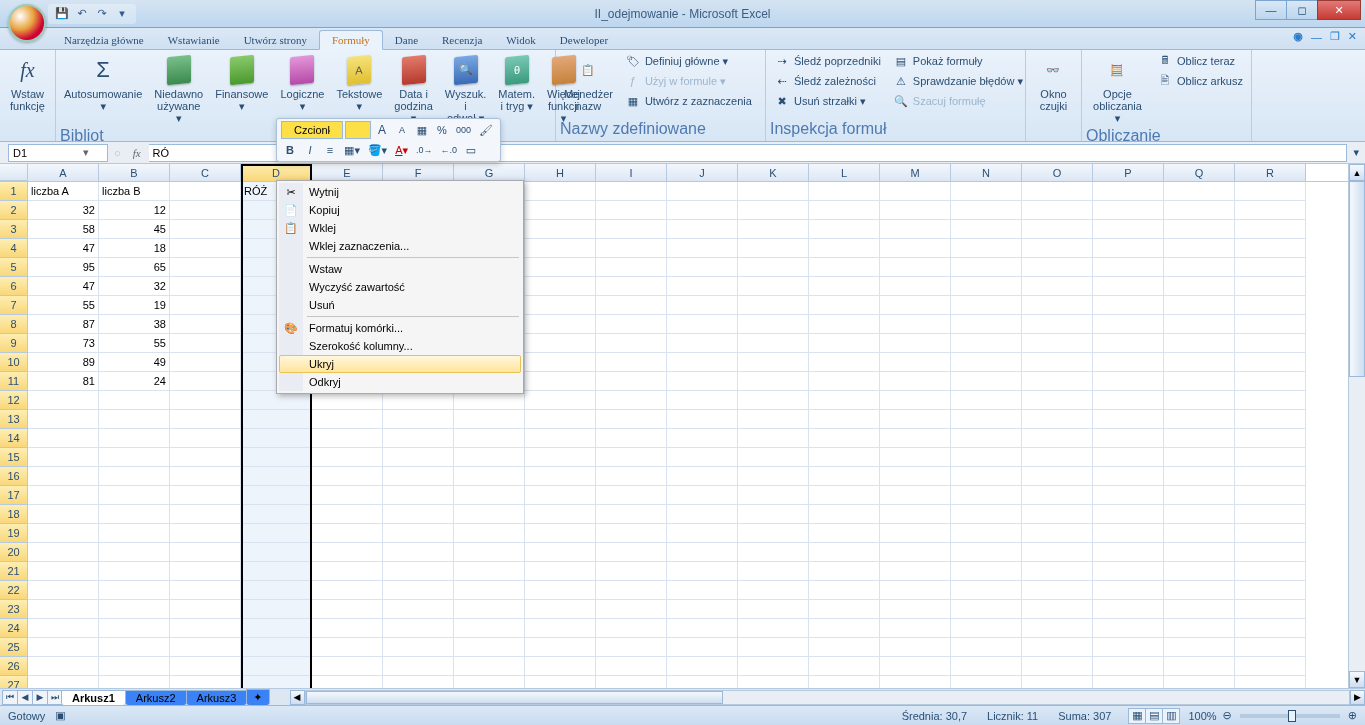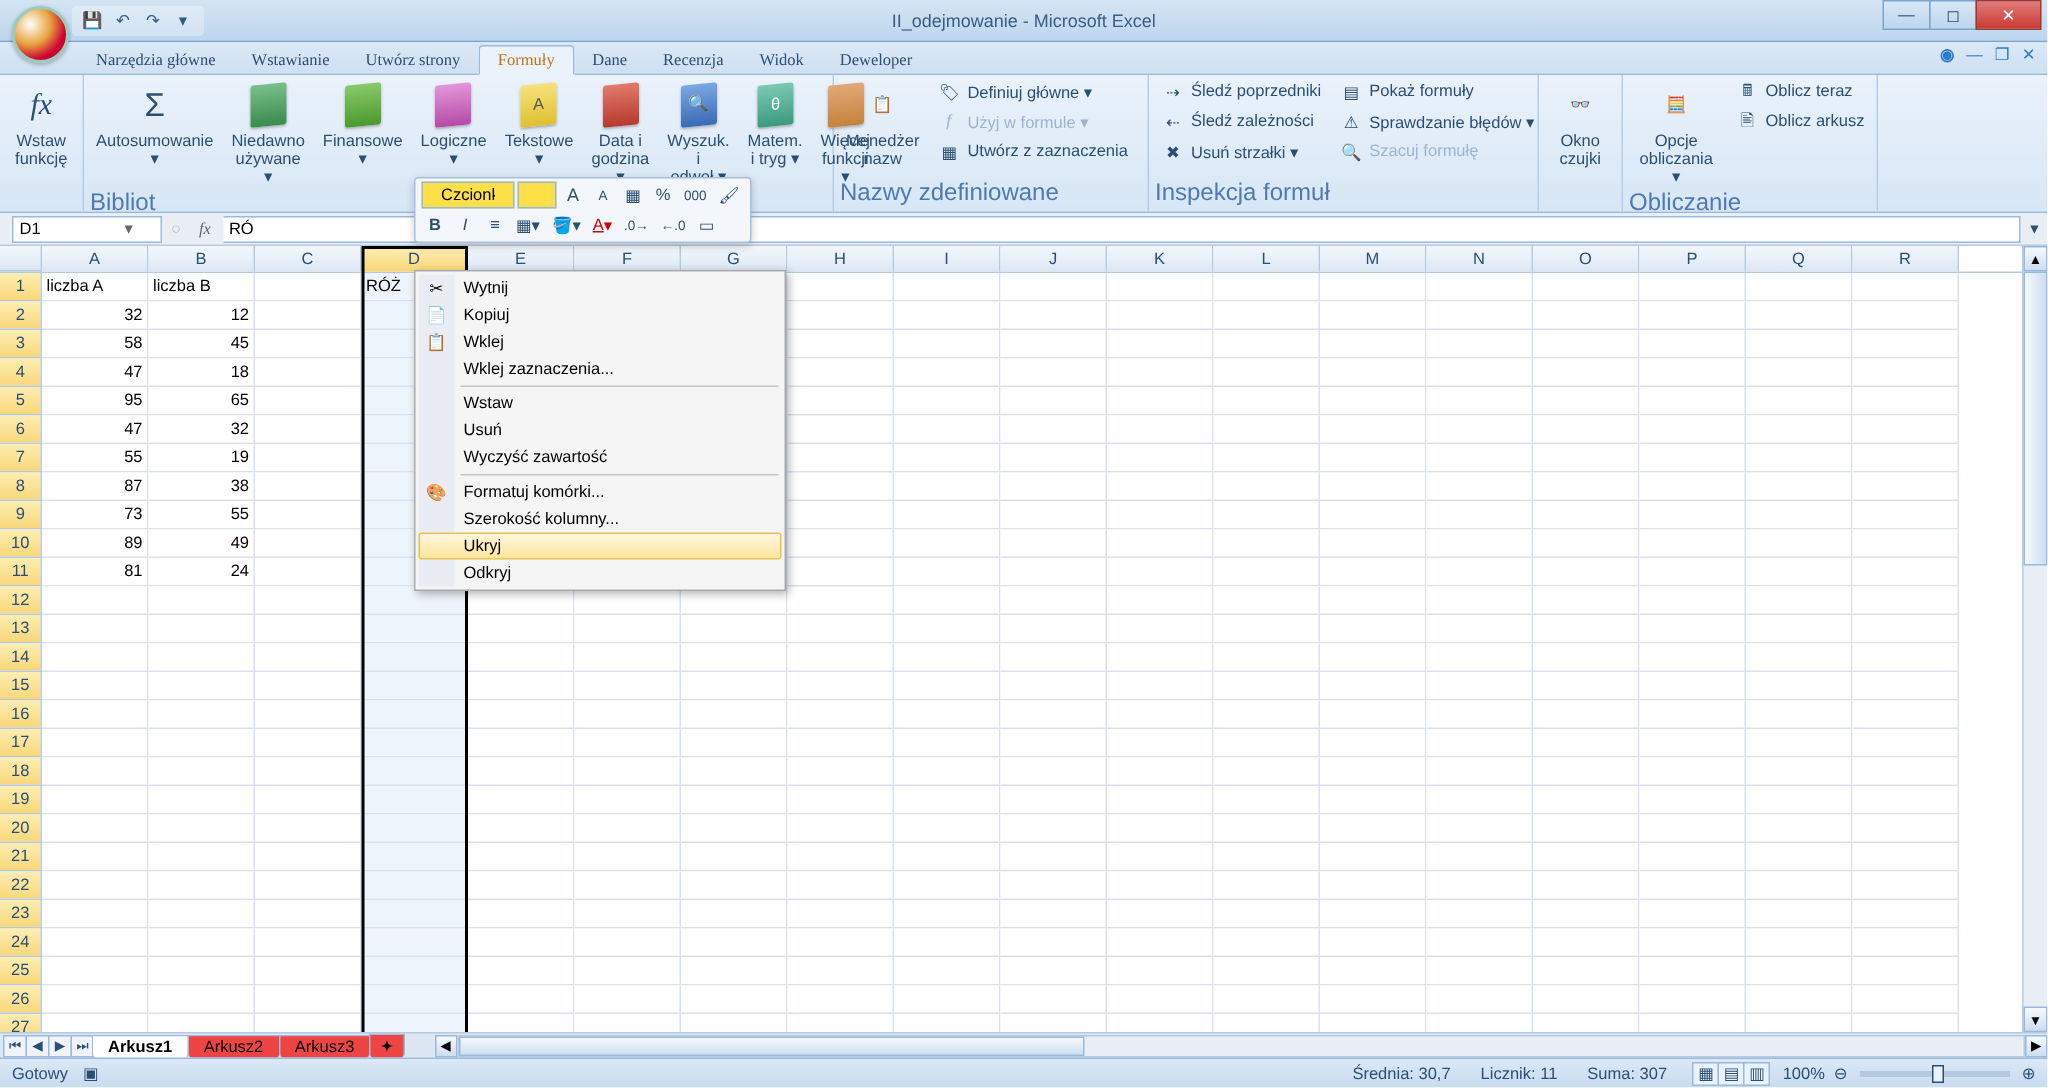--- a/index.html
+++ b/index.html
@@ -69,21 +69,21 @@
 .cm-icon-col { position:absolute; left:2px; top:2px; bottom:2px; width:24px; background:#e9edf3; }
 .cm-item { position:relative; padding:3px 8px 3px 30px; cursor:pointer; font-size:11px; color:#000; display:flex; align-items:center; }
 .cm-item:hover, .cm-item.hover { background: linear-gradient(#fff6dd,#ffe59b); border:1px solid #e8c252; border-radius:2px; padding:2px 7px 2px 29px; }
 .cm-sep { height:1px; background:#c5c5c5; margin:2px 2px 2px 28px; }
 .cm-ic { position:absolute; left:4px; width:16px; height:16px; display:flex; align-items:center; justify-content:center; }
 
 
 .sheet-bar { position:absolute; left:0; right:0; bottom:20px; height:17px; background:#dde7f2; display:flex; align-items:center; border-top:1px solid #b5c9df; }
 .sheet-nav { display:flex; gap:0; margin-left:2px; }
 .sheet-nav-btn { width:16px; height:15px; background:#f0f4fa; border:1px solid #9ab9db; display:flex; align-items:center; justify-content:center; font-size:9px; color:#2b4f74; cursor:pointer; margin-right:-1px; }
-.sheet-tab { padding:1px 10px; background:#ef4444; border:1px solid #9ab9db; border-bottom:none; margin-left:-1px; font-size:11px; cursor:pointer; border-radius:0 0 3px 3px; }
+.sheet-tab { padding:1px 10px; background:#3b82f6; border:1px solid #9ab9db; border-bottom:none; margin-left:-1px; font-size:11px; cursor:pointer; border-radius:0 0 3px 3px; }
 .sheet-tab.active { background:#fff; font-weight:bold; }
 .hscroll { flex:1; margin-left:20px; height:15px; display:flex; align-items:center; }
 .hscroll-track { flex:1; background:#e9eef5; border:1px solid #b5c9df; height:15px; position:relative; }
 .hscroll-thumb { position:absolute; left:0; width:40%; height:13px; background:linear-gradient(#f5f9fe,#ceddf0); border:1px solid #9ab9db; }
 .hscroll-btn { width:15px; height:15px; background:linear-gradient(#f5f9fe,#ceddf0); border:1px solid #9ab9db; display:flex; align-items:center; justify-content:center; font-size:9px; cursor:pointer; }
 
 
 .statusbar { position:absolute; bottom:0; left:0; right:0; height:20px; background:linear-gradient(#dbe8f6,#c8dbef); display:flex; align-items:center; padding:0 8px; font-size:11px; color:#2b4f74; border-top:1px solid #9ab9db; }
 .statusbar .spacer { flex:1; }
 .view-btns { display:flex; margin:0 8px; }
@@ -970,24 +970,24 @@
       <span>Wklej</span>
     </div>
   <div class="cm-item">
       <span>Wklej zaznaczenia...</span>
     </div>
   <div class="cm-sep"></div>
   <div class="cm-item">
       <span>Wstaw</span>
     </div>
   <div class="cm-item">
+      <span>Wyczyść zawartość</span>
+    </div>
+  <div class="cm-item">
       <span>Usuń</span>
-    </div>
-  <div class="cm-item">
-      <span>Wyczyść zawartość</span>
     </div>
   <div class="cm-sep"></div>
   <div class="cm-item">
       <span class="cm-ic">🎨</span>
       <span>Formatuj komórki...</span>
     </div>
   <div class="cm-item">
       <span>Szerokość kolumny...</span>
     </div>
   <div class="cm-item hover">

